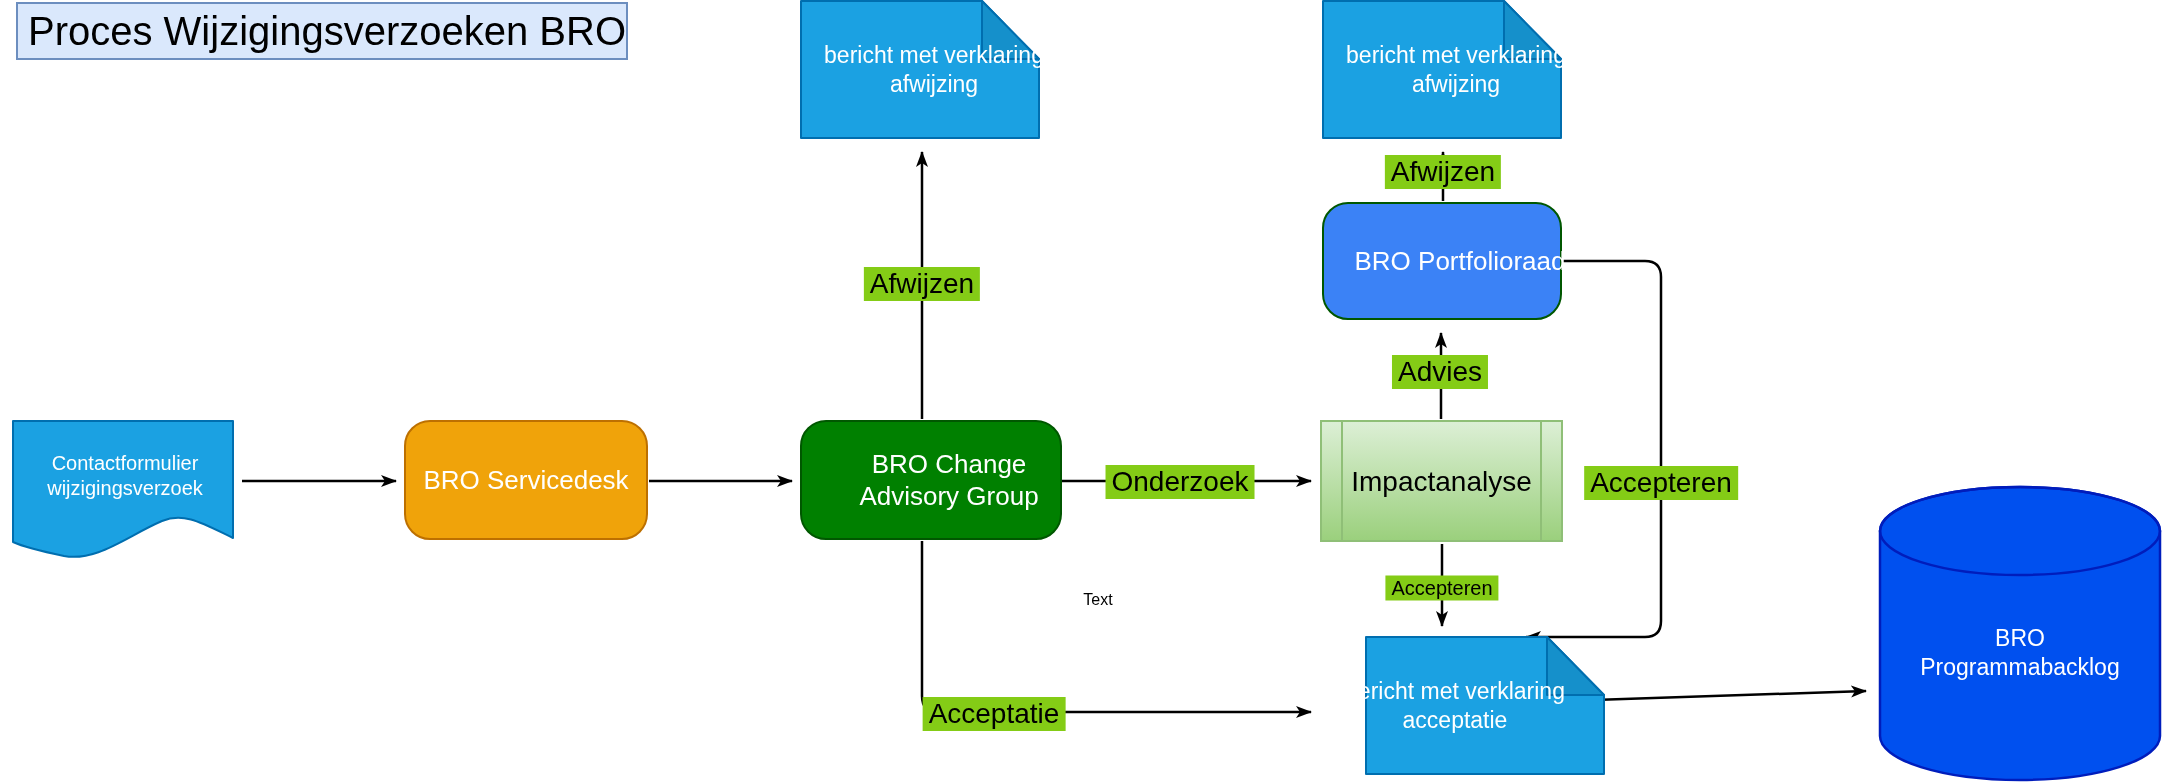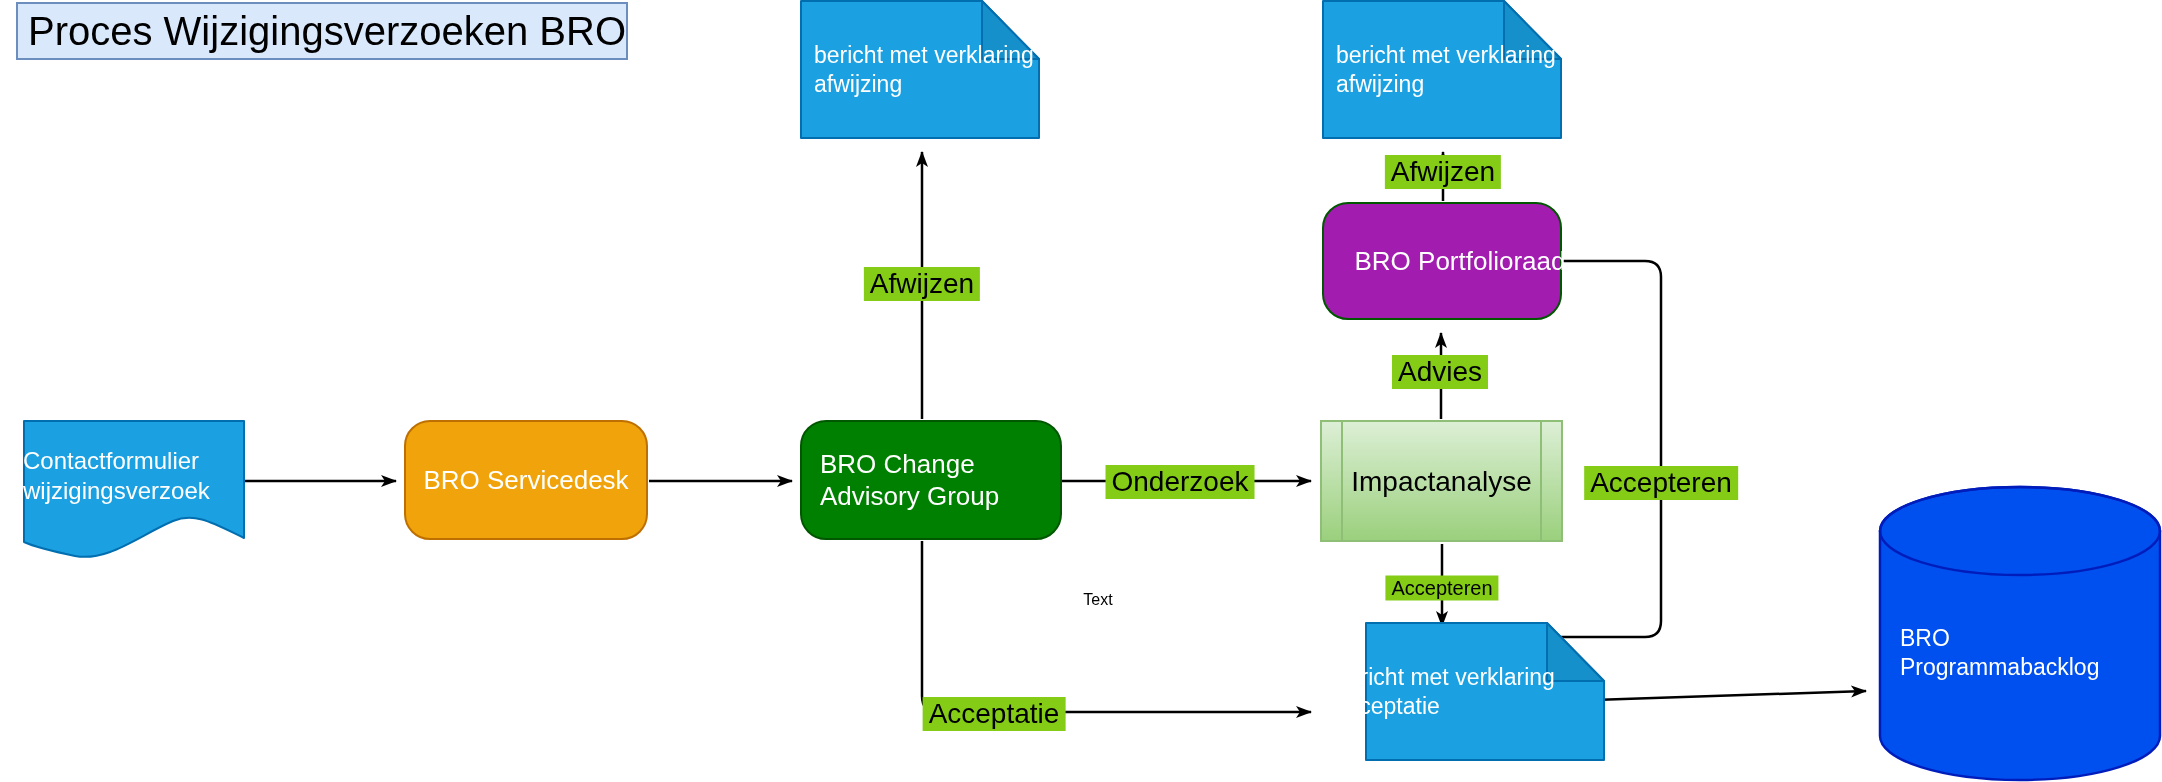--- a/index.html
+++ b/index.html
@@ -5,49 +5,49 @@
   html,body{margin:0;padding:0;background:#ffffff;}
   #canvas{
     position:relative;width:2162px;height:782px;background:#ffffff;overflow:hidden;
     font-family:"Liberation Sans", sans-serif;
   }
   #edges{position:absolute;left:0;top:0;z-index:1;}
   .edge{stroke:#000000;stroke-width:2.5;fill:none;}
   .node{position:absolute;z-index:2;box-sizing:border-box;}
   .node .lbl{
     position:absolute;left:0;top:0;width:100%;height:100%;
-    display:flex;align-items:center;justify-content:center;
+    display:flex;align-items:center;justify-content:center;text-align:center;
     color:#ffffff;line-height:1.25;
   }
   .rounded{border-radius:26px;border:2px solid;}
   .title-box{
     left:16px;top:2px;width:612px;height:58px;
     background:#dae8fc;border:2px solid #6c8ebf;
     display:flex;align-items:center;justify-content:flex-end;
     font-size:40px;color:#000000;
   }
   .servicedesk{left:404px;top:420px;width:244px;height:120px;background:#f0a30a;border-color:#bd7000;font-size:26px;}
   .cag{left:800px;top:420px;width:262px;height:120px;background:#008000;border-color:#005700;font-size:26px;}
-  .portfolio{left:1322px;top:202px;width:240px;height:118px;background:#a21caf;border-color:#005700;font-size:26px;}
+  .portfolio{left:1322px;top:202px;width:240px;height:118px;background:#3b82f6;border-color:#005700;font-size:26px;}
   .cag .lbl,.portfolio .lbl{padding:0 18px;}
   .impact{
     left:1320px;top:420px;width:243px;height:122px;
     background:linear-gradient(#dcefd5,#9bd07d);
     border:2px solid #8fbf77;font-size:28px;
   }
   .impact .lbl{color:#000000;}
   .impact .bar{position:absolute;top:0;bottom:0;width:0;border-left:2px solid #8fbf77;}
   .bar.l{left:19px;} .bar.r{right:19px;}
-  .docnode{left:23px;top:420px;width:226px;height:150px;font-size:24px;}
+  .docnode{left:12px;top:420px;width:226px;height:150px;font-size:20px;}
   .docnode .lbl{height:112px;}
   .note{width:240px;height:140px;font-size:23px;}
   .note .lbl{padding:0 14px;}
   .note1{left:800px;top:0px;}
   .note2{left:1322px;top:0px;}
-  .note3{left:1321px;top:622px;padding-left:44px;}
+  .note3{left:1321px;top:636px;padding-left:44px;}
   .cyl{left:1878px;top:485px;width:320px;height:297px;font-size:23px;}
   .cyl .lbl{top:118px;height:100px;left:22px;width:240px;}
   .elabel{
     position:absolute;z-index:3;transform:translate(-50%,-50%);
     font-size:28px;color:#000000;white-space:nowrap;
   }
   .wbg{background:#84cc16;padding:1px 6px;}
   .small{font-size:20px;}
 </style>
 </head>

